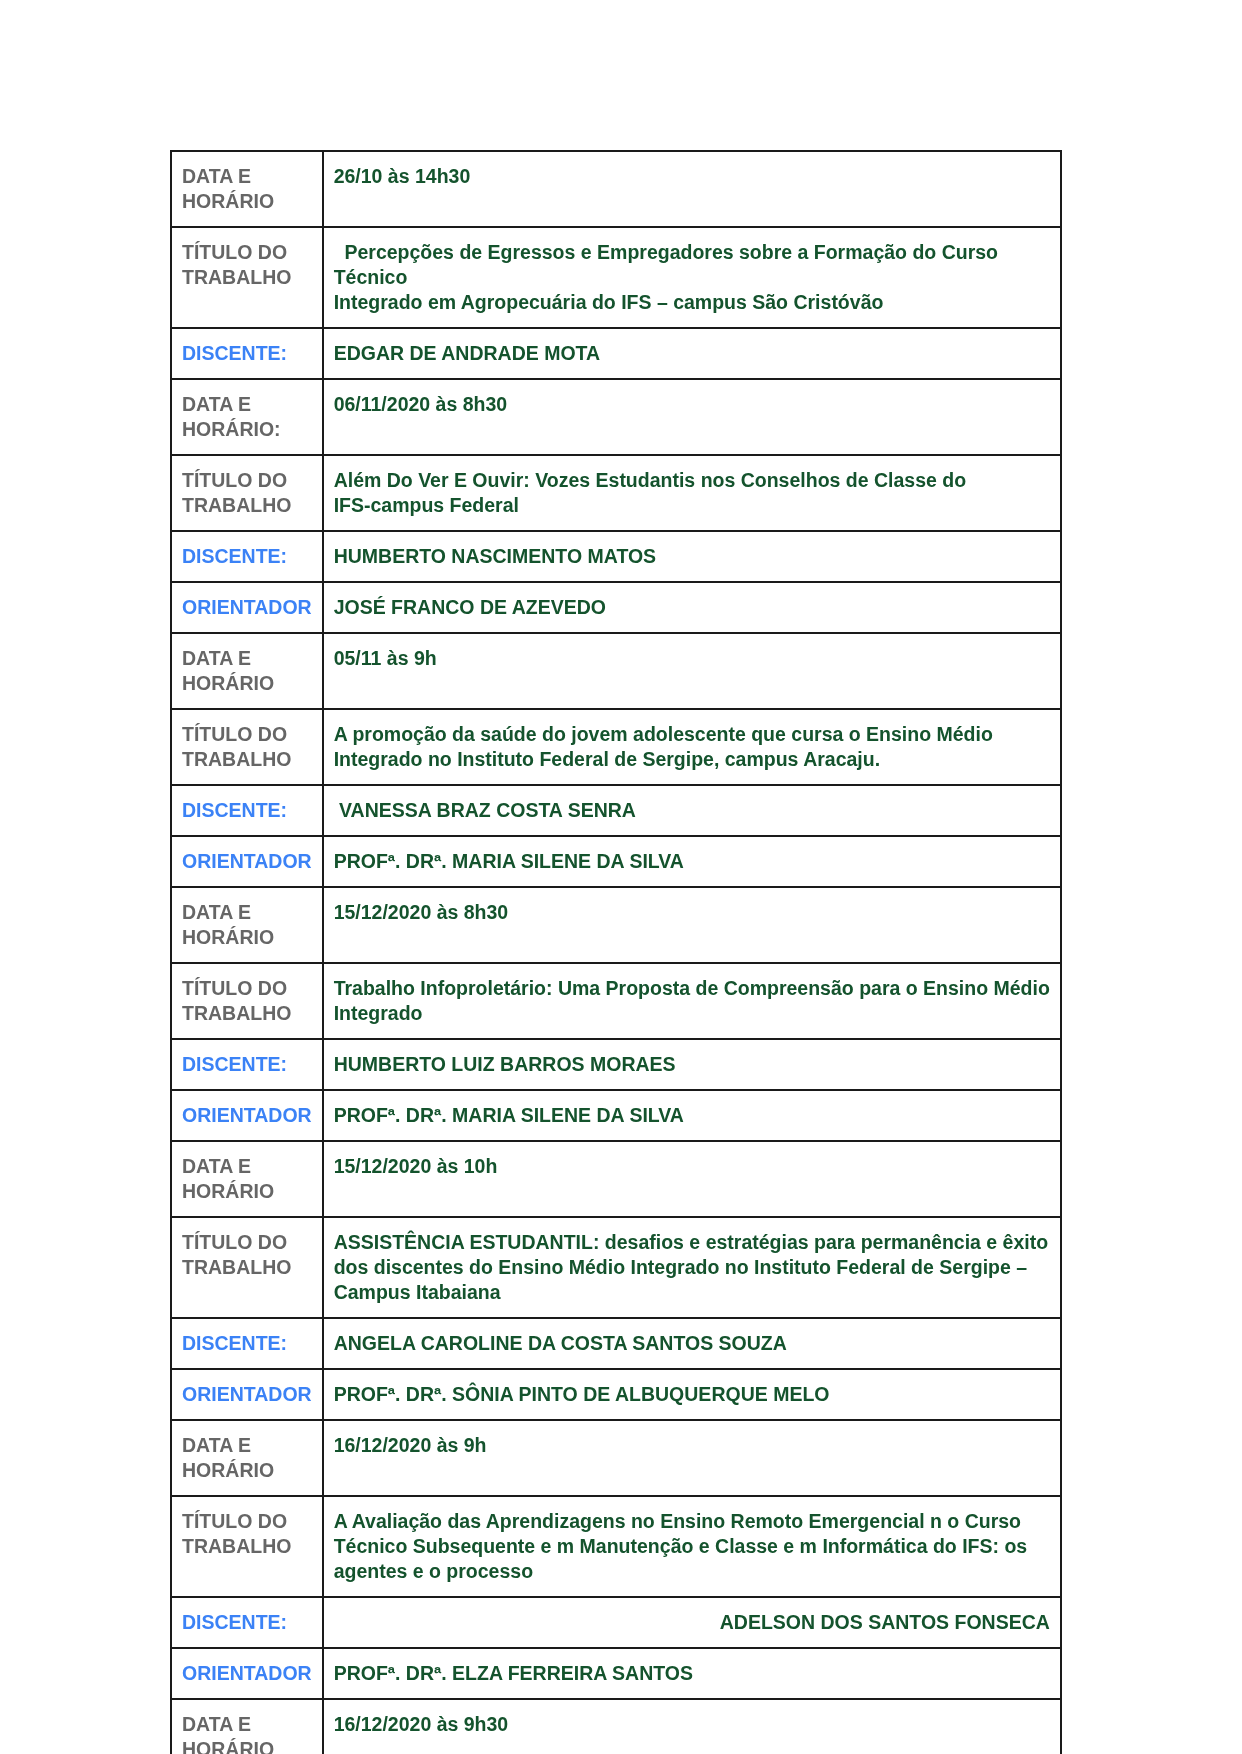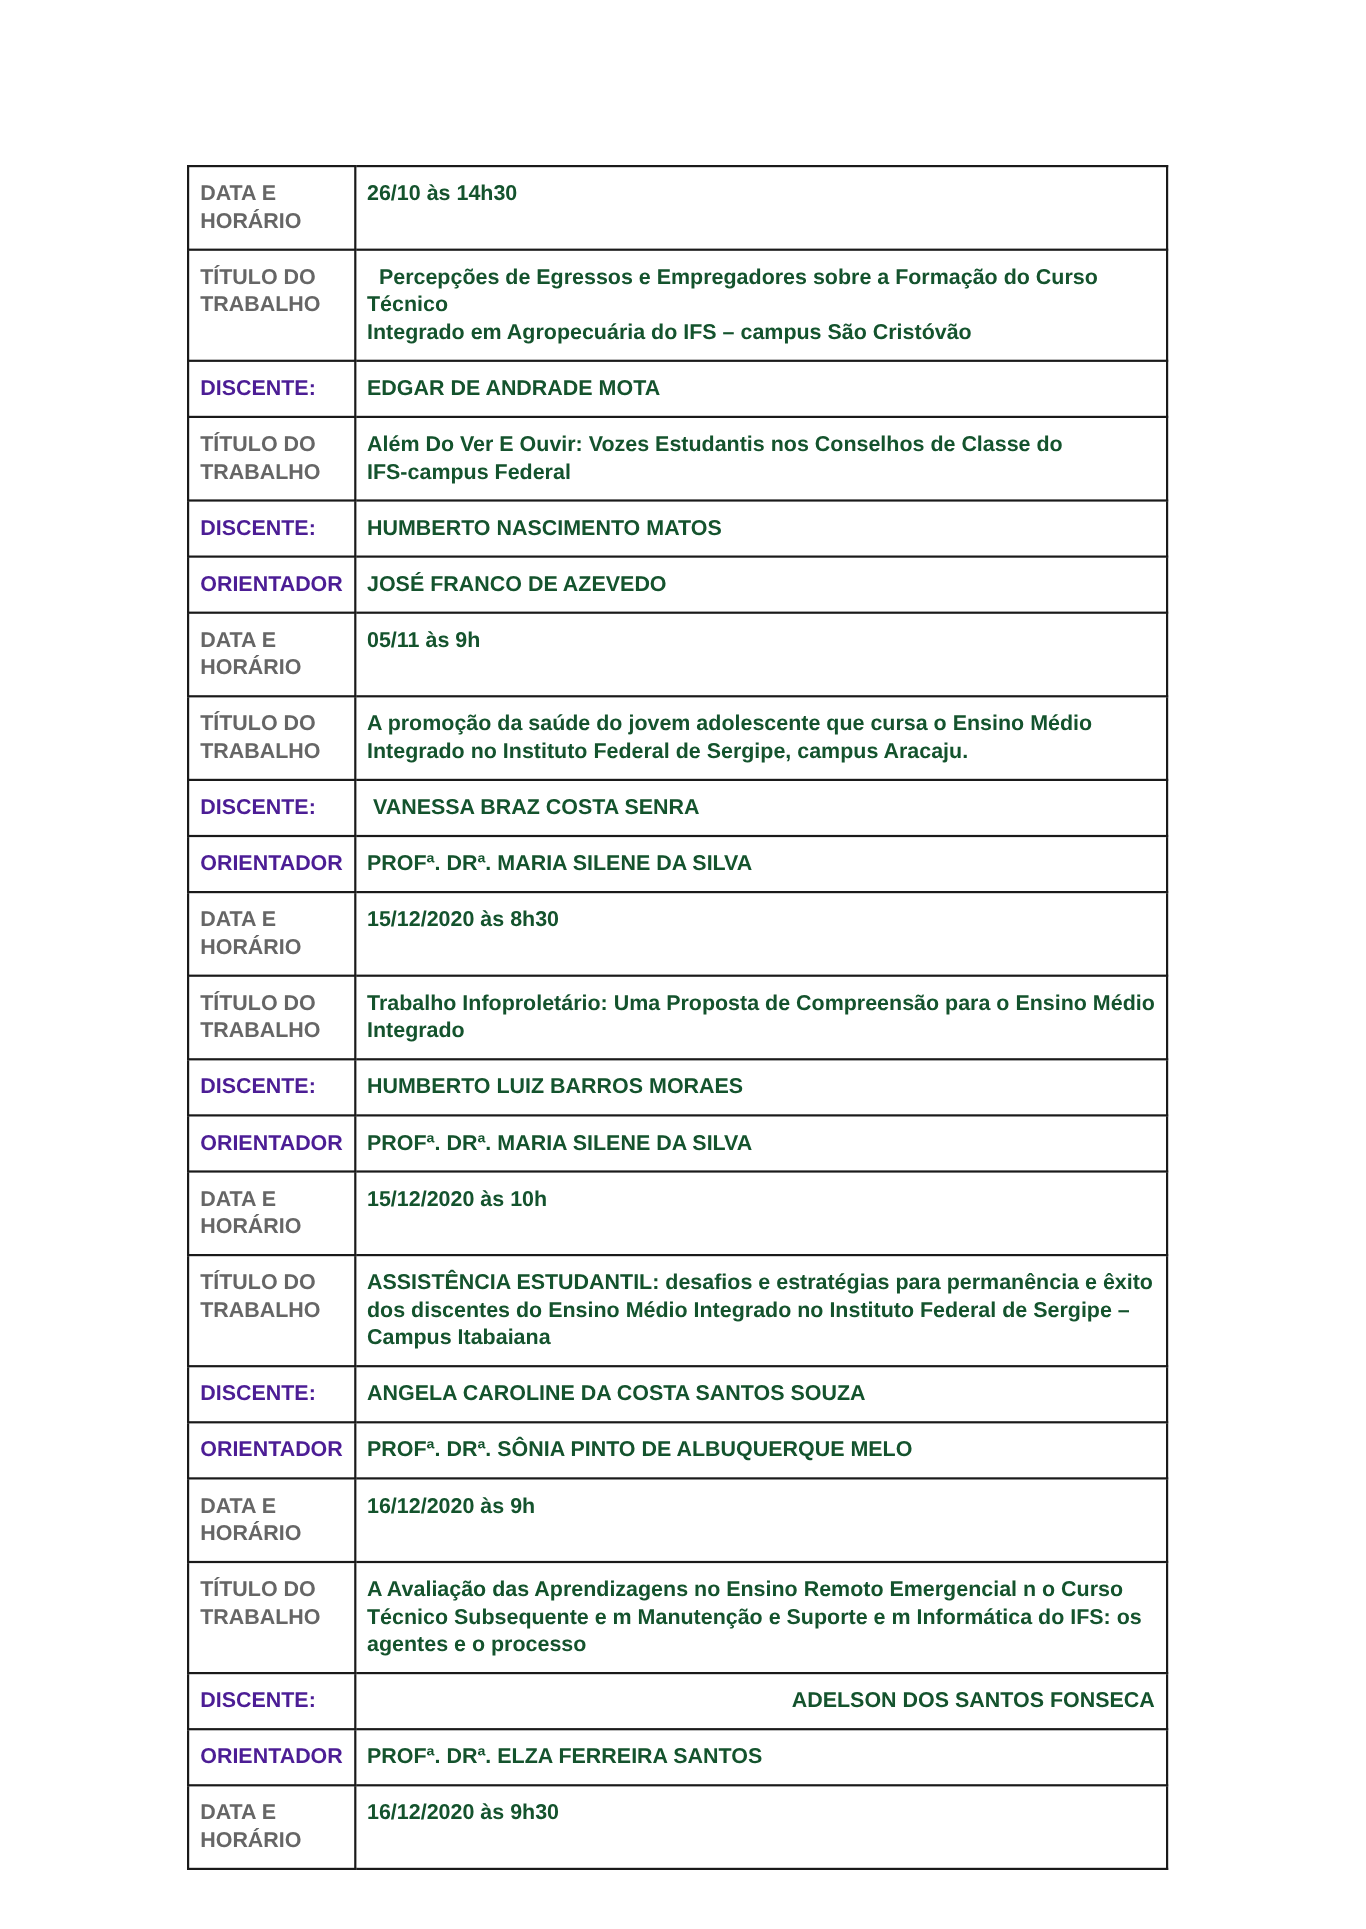--- a/index.html
+++ b/index.html
@@ -32,21 +32,21 @@
     table.schedule td {
       border: 2px solid #1a1a1a;
       padding: 12px 10px 12px 10px;
       font-size: 19.5px;
       line-height: 25px;
       font-weight: bold;
       vertical-align: top;
     }
     td.label {
       width: 173px;
-      color: #4c1d95;
+      color: #3b82f6;
     }
     td.label.gray {
       color: #666666;
     }
     td.value {
       color: #14532d;
     }
     .line { display: block; }
   </style>
 </head>
@@ -72,20 +72,26 @@
             <span class="line" style="white-space: pre;">Integrado em Agropecuária do IFS – campus São Cristóvão</span>
           </td>
         </tr>
         <tr>
           <td class="label">DISCENTE:</td>
           <td class="value">
             <span class="line" style="white-space: pre;">EDGAR DE ANDRADE MOTA</span>
           </td>
         </tr>
         <tr>
+          <td class="label gray">DATA E HORÁRIO:</td>
+          <td class="value">
+            <span class="line" style="white-space: pre;">06/11/2020 às 8h30</span>
+          </td>
+        </tr>
+        <tr>
           <td class="label gray">
             <span class="line">TÍTULO DO</span>
             <span class="line">TRABALHO</span>
           </td>
           <td class="value">
             <span class="line" style="white-space: pre;">Além Do Ver E Ouvir: Vozes Estudantis nos Conselhos de Classe do</span>
             <span class="line" style="white-space: pre;">IFS-campus Federal</span>
           </td>
         </tr>
         <tr>
@@ -191,21 +197,21 @@
             <span class="line" style="white-space: pre;">16/12/2020 às 9h</span>
           </td>
         </tr>
         <tr>
           <td class="label gray">
             <span class="line">TÍTULO DO</span>
             <span class="line">TRABALHO</span>
           </td>
           <td class="value">
             <span class="line" style="white-space: pre;">A Avaliação das Aprendizagens no Ensino Remoto Emergencial n o Curso</span>
-            <span class="line" style="white-space: pre;">Técnico Subsequente e m Manutenção e Suporte e m Informática do IFS: os</span>
+            <span class="line" style="white-space: pre;">Técnico Subsequente e m Manutenção e Classe e m Informática do IFS: os</span>
             <span class="line" style="white-space: pre;">agentes e o processo</span>
           </td>
         </tr>
         <tr>
           <td class="label">DISCENTE:</td>
           <td class="value">
             <span class="line" style="white-space: pre; text-align: right;">ADELSON DOS SANTOS FONSECA</span>
           </td>
         </tr>
         <tr>

